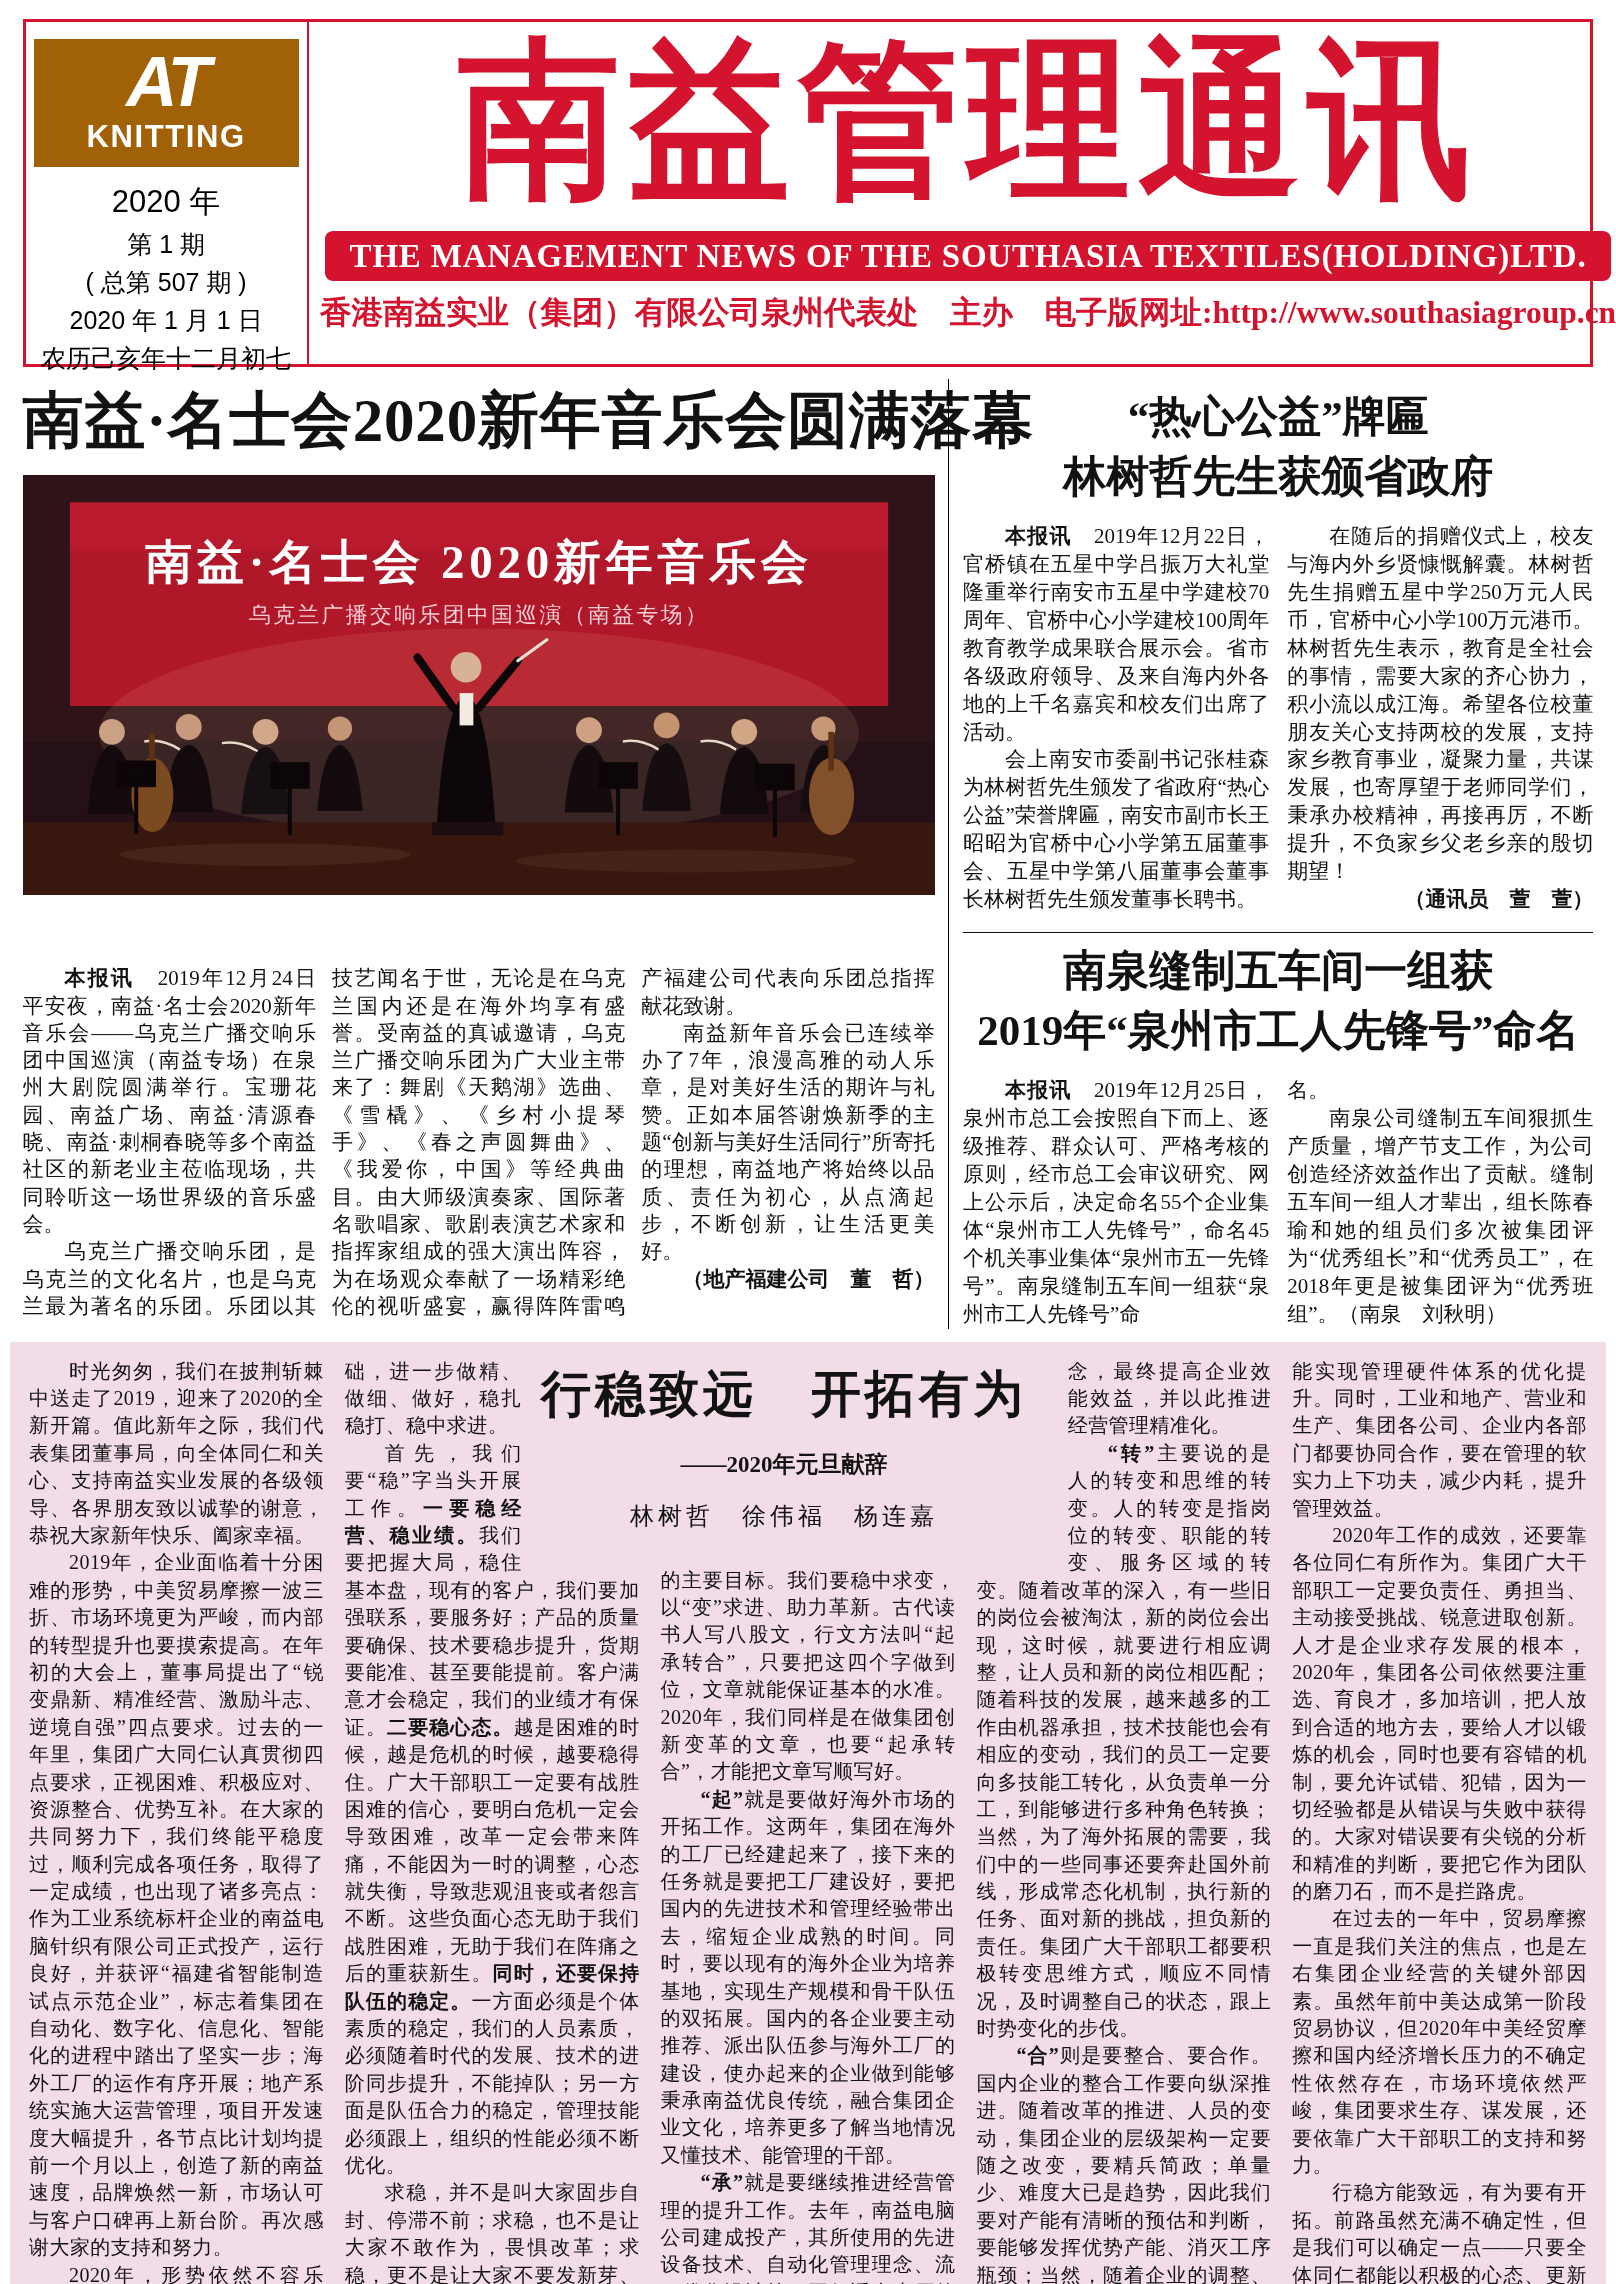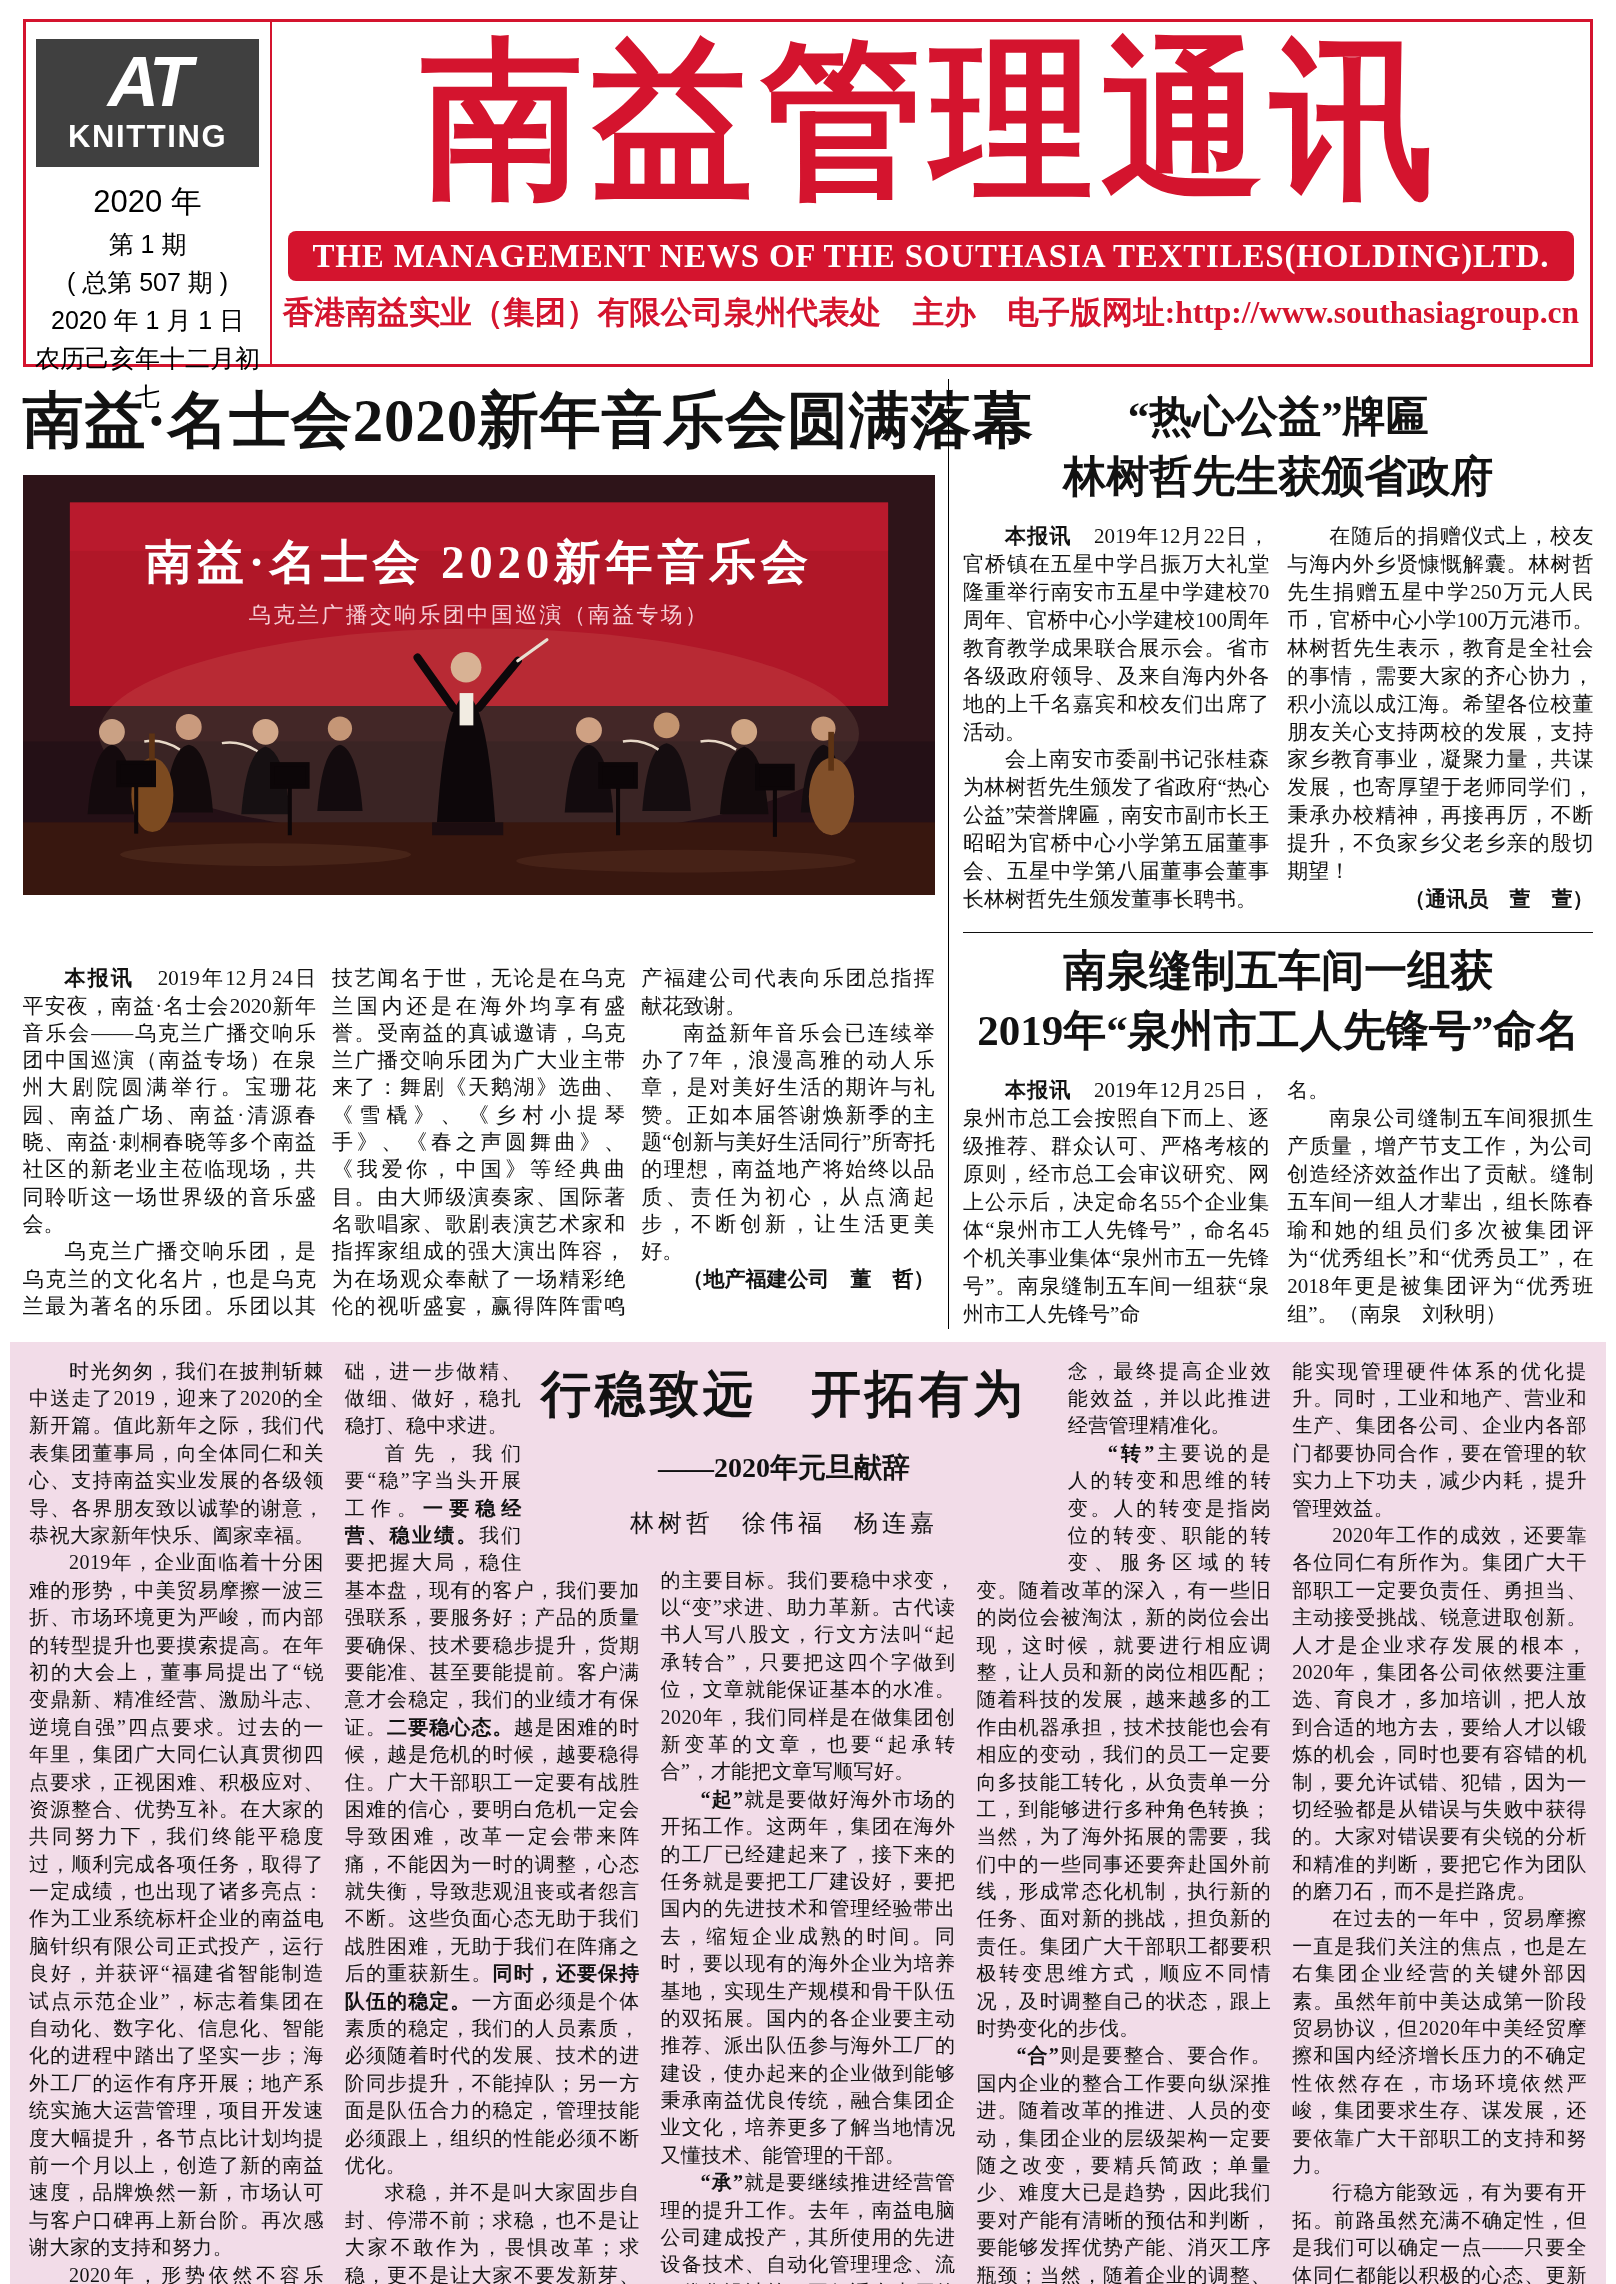--- a/index.html
+++ b/index.html
@@ -4,21 +4,21 @@
 <style>
   * { box-sizing: border-box; }
   html,body { margin:0; padding:0; }
   body {
     width:1616px; height:2284px; overflow:hidden; background:#ffffff;
     font-family:"Liberation Serif","DejaVu Serif",serif; color:#121212;
   }
   
   .masthead { margin:19.4px 22.6px 0; border:3.2px solid #d4142e; display:flex; height:348px; }
   .mast-left { width:283px; border-right:2.4px solid #d4142e; padding:13px 8px 6.5px; text-align:center; }
-  .logo-box { width:223px; height:128px; background:#404040; margin:3.2px auto 11.3px; color:#fff; padding-top:6.5px; }
+  .logo-box { width:265px; height:128px; background:#a16207; margin:3.2px auto 11.3px; color:#fff; padding-top:6.5px; }
   .logo-at { font-family:"Liberation Sans",sans-serif; font-weight:bold; font-style:italic; font-size:71px; line-height:74px; letter-spacing:-4.8px; }
   .logo-knitting { font-family:"Liberation Sans",sans-serif; font-weight:bold; font-size:31px; letter-spacing:1.6px; line-height:36px; }
   .date-block { font-family:"Liberation Sans",sans-serif; font-size:25px; line-height:1.52; color:#000; }
   .date-block .d-year { font-size:31px; }
   .mast-right { flex:1; text-align:center; padding:0 11.3px; }
   .paper-title {
     color:#d4142e; font-weight:bold; font-size:162px; line-height:200px; height:204px;
     letter-spacing:8px; transform:scaleY(1.06); white-space:nowrap;
   }
   .en-banner {
@@ -40,21 +40,21 @@
   .cols2 .acol { flex:1; font-size:21px; line-height:1.33; text-align:justify; }
   hr.sep { border:none; border-top:1.6px solid #111; margin:18px 0 8px; }
   
   p { margin:0; text-indent:2em; }
   p.cont { text-indent:0; }
   b { font-weight:bold; }
   
   .ny { position:relative; margin:13px 9.7px 0; background:#f2dce8; padding:16px 19.4px 8px; height:1001px; overflow:hidden; }
   .ny-title-block { position:absolute; top:13px; left:48.5%; transform:translateX(-50%); width:517px; text-align:center; z-index:2; }
   .ny-title { font-size:50px; font-weight:bold; letter-spacing:4px; margin:6.5px 0 21px; white-space:nowrap; }
-  .ny-sub { font-size:28px; font-weight:bold; margin-bottom:19.4px; }
+  .ny-sub { font-size:23px; font-weight:bold; margin-bottom:19.4px; }
   .ny-authors { font-size:24px; letter-spacing:4px; }
   .ny-cols { display:flex; gap:21px; }
   .ny-col { flex:1; font-size:20px; line-height:1.37; text-align:justify; letter-spacing:0.4px; }
   .wrap-r { float:right; width:40%; height:207px; }
   .wrap-l { float:left; width:31%; height:207px; }
   .pad-top { height:209px; }
 </style>
 </head>
 <body>
 

